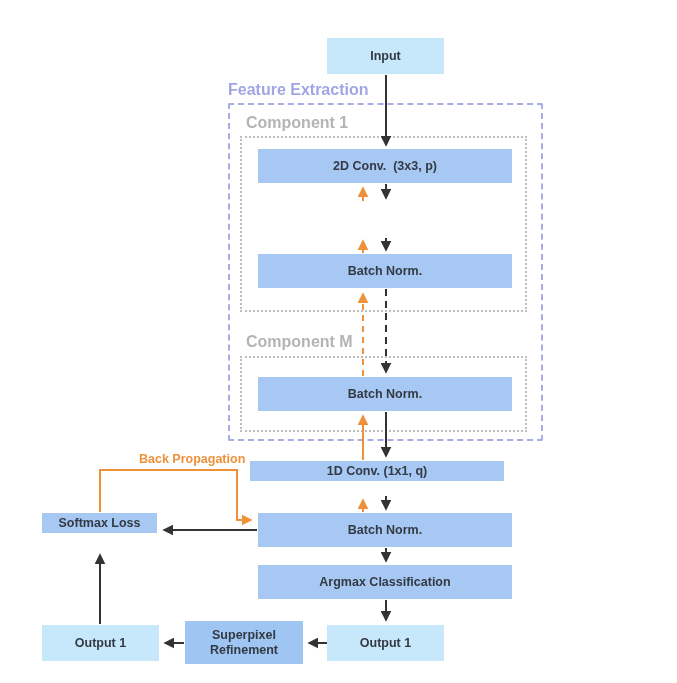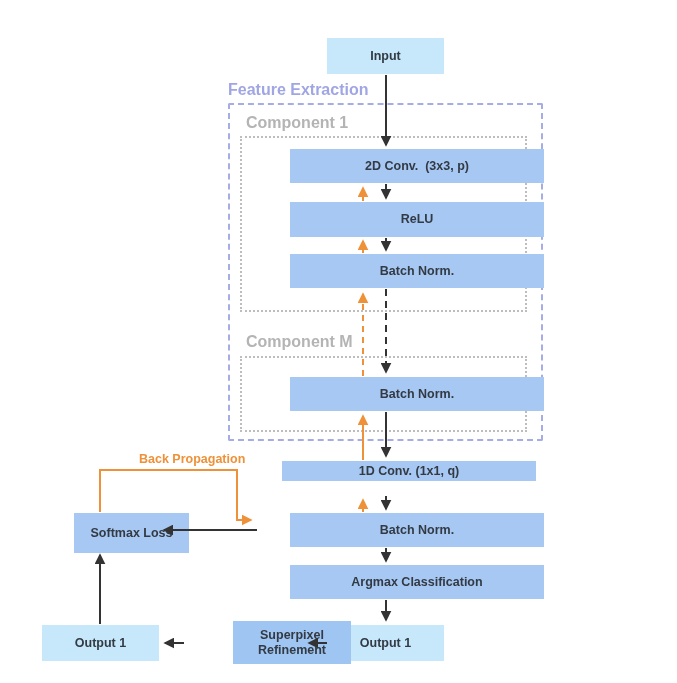--- a/index.html
+++ b/index.html
@@ -20,22 +20,22 @@
     align-items: center;
     justify-content: center;
     text-align: center;
     font-size: 12.5px;
     font-weight: 700;
     color: var(--box-text, #333a44);
     white-space: pre;
     line-height: 1.15;
   }
   .node.light  { background: var(--box-light,  #c7e8fb); text-align: center; }
-  .node.medium { background: var(--box-medium, #a6c8f2); margin-left: 32px; }
-  .node.refine { background: var(--box-refine, #9fc5f2); flex-direction: column; margin-left: 48px; }
+  .node.medium { background: var(--box-medium, #a6c8f2); }
+  .node.refine { background: var(--box-refine, #9fc5f2); flex-direction: column; }
 
   .container-box { position: absolute; }
   .fe-box {
     border: 2px dashed var(--container-dash, #a6ace4);
     border-radius: 2px;
   }
   .comp-box {
     border: 2px dotted var(--component-dash, #bdbdbd);
   }
   .group-label {
@@ -73,42 +73,41 @@
 
   <div class="container-box comp-box" style="left:240px; top:356px; width:283px; height:72px;"></div>
   <div class="group-label comp-label" style="left:246px; top:333px;">Component M</div>
 
   <div class="group-label bp-label" style="left:99px; top:452px;">Back Propagation</div>
 
   <div class="node light" style="left:327px; top:38px; width:117px; height:36px;">Input</div>
 
   <div class="node medium" style="left:258px; top:149px; width:254px; height:34px;">2D Conv.  (3x3, p)</div>
 
-  <div class="node medium" style="left:258px; top:202px; width:254px; height:35px;">ReLU</div>
 
   <div class="node medium" style="left:258px; top:254px; width:254px; height:34px;">Batch Norm.</div>
 
   <div class="node medium" style="left:258px; top:377px; width:254px; height:34px;">Batch Norm.</div>
 
   <div class="node medium" style="left:250px; top:461px; width:254px; height:20px;">1D Conv. (1x1, q)</div>
 
   <div class="node medium" style="left:258px; top:513px; width:254px; height:34px;">Batch Norm.</div>
 
   <div class="node medium" style="left:258px; top:565px; width:254px; height:34px;">Argmax Classification</div>
 
   <div class="node light" style="left:327px; top:625px; width:117px; height:36px;">Output 1</div>
 
   <div class="node refine" style="left:185px; top:621px; width:118px; height:43px;">
     <span>Superpixel</span>
     <span>Refinement</span>
   </div>
 
   <div class="node light" style="left:42px; top:625px; width:117px; height:36px;">Output 1</div>
 
-  <div class="node medium" style="left:42px; top:513px; width:115px; height:40px;">Softmax Loss</div>
+  <div class="node medium" style="left:42px; top:513px; width:115px; height:20px;">Softmax Loss</div>
 
   <svg class="overlay" width="677" height="683" viewBox="0 0 677 683">
     <defs>
       <marker id="ah-black" viewBox="0 0 10 10" refX="8.5" refY="5" markerWidth="5.5" markerHeight="5.5" orient="auto">
         <path class="ah-black-fill" d="M0,0 L10,5 L0,10 z"></path>
       </marker>
       <marker id="ah-orange" viewBox="0 0 10 10" refX="8.5" refY="5" markerWidth="5.5" markerHeight="5.5" orient="auto">
         <path class="ah-orange-fill" d="M0,0 L10,5 L0,10 z"></path>
       </marker>
     </defs>

